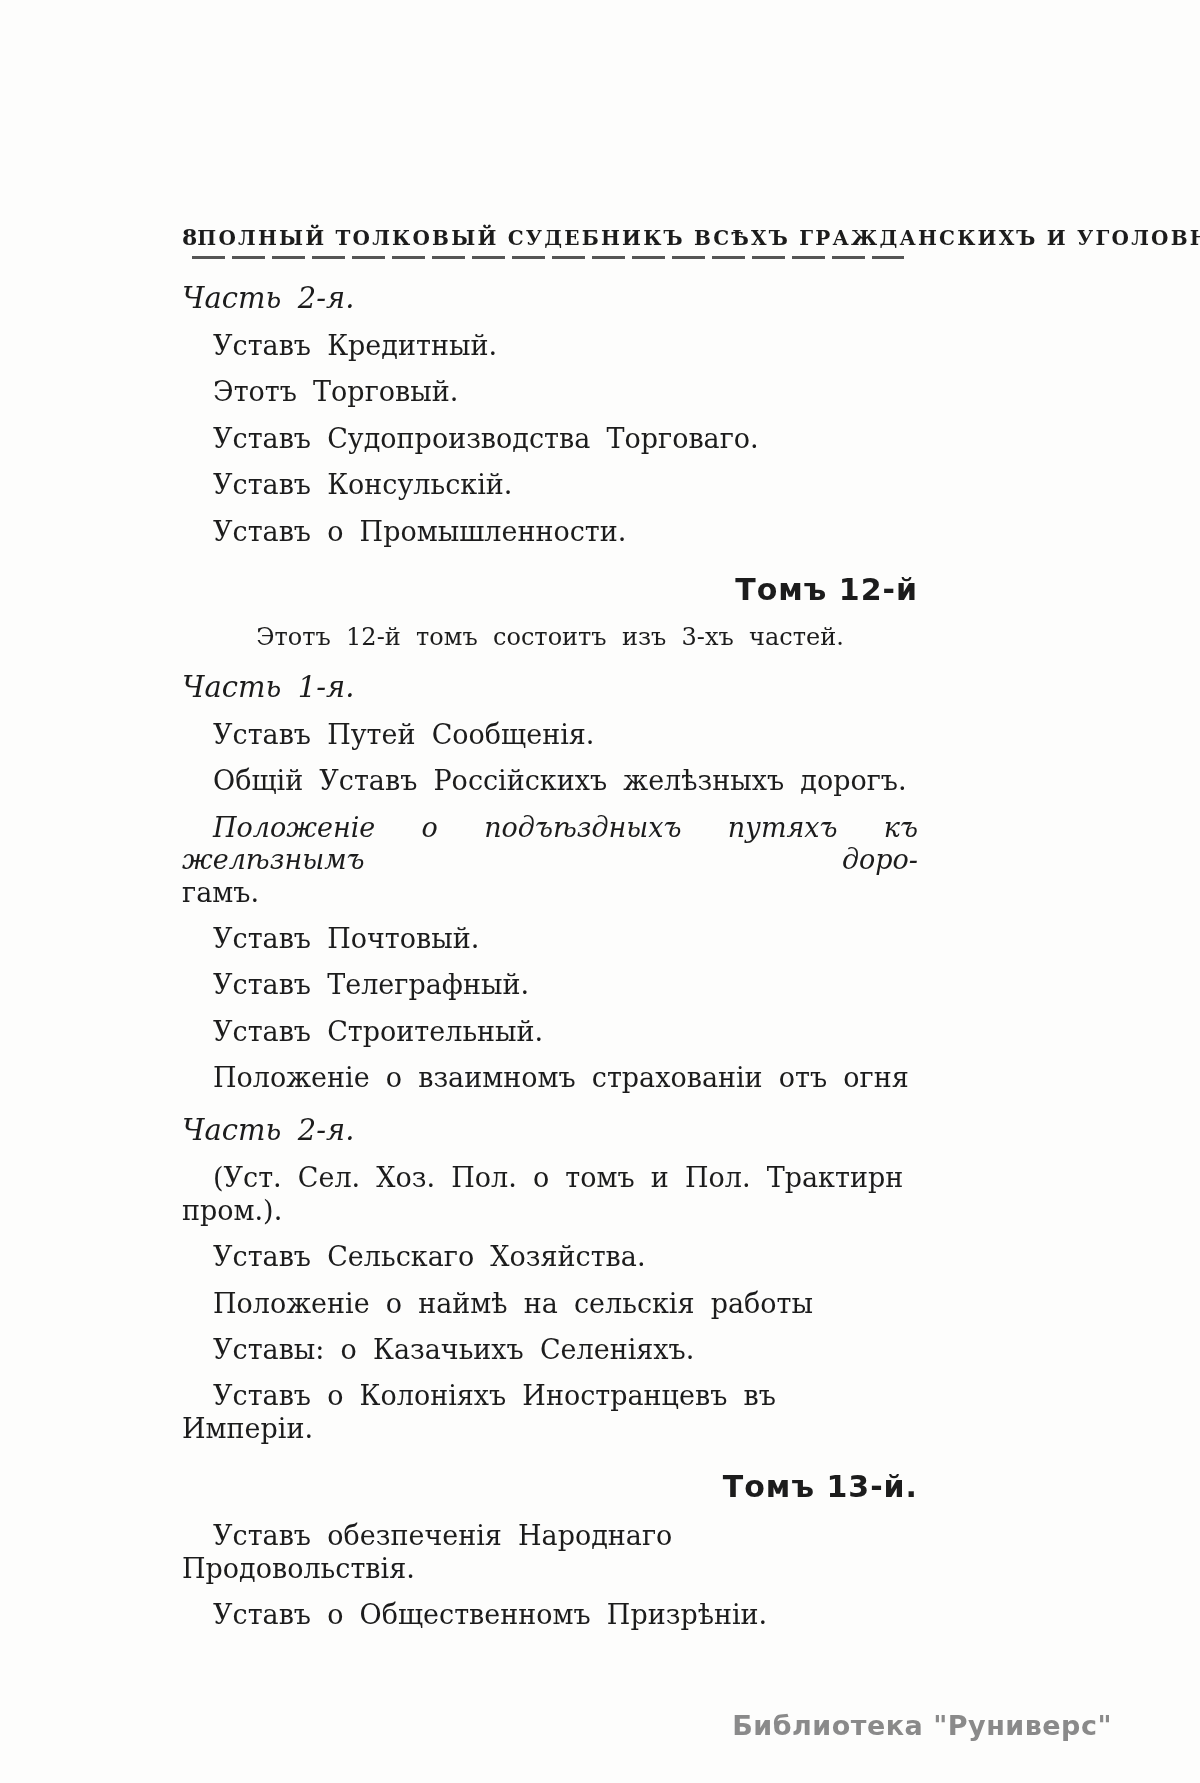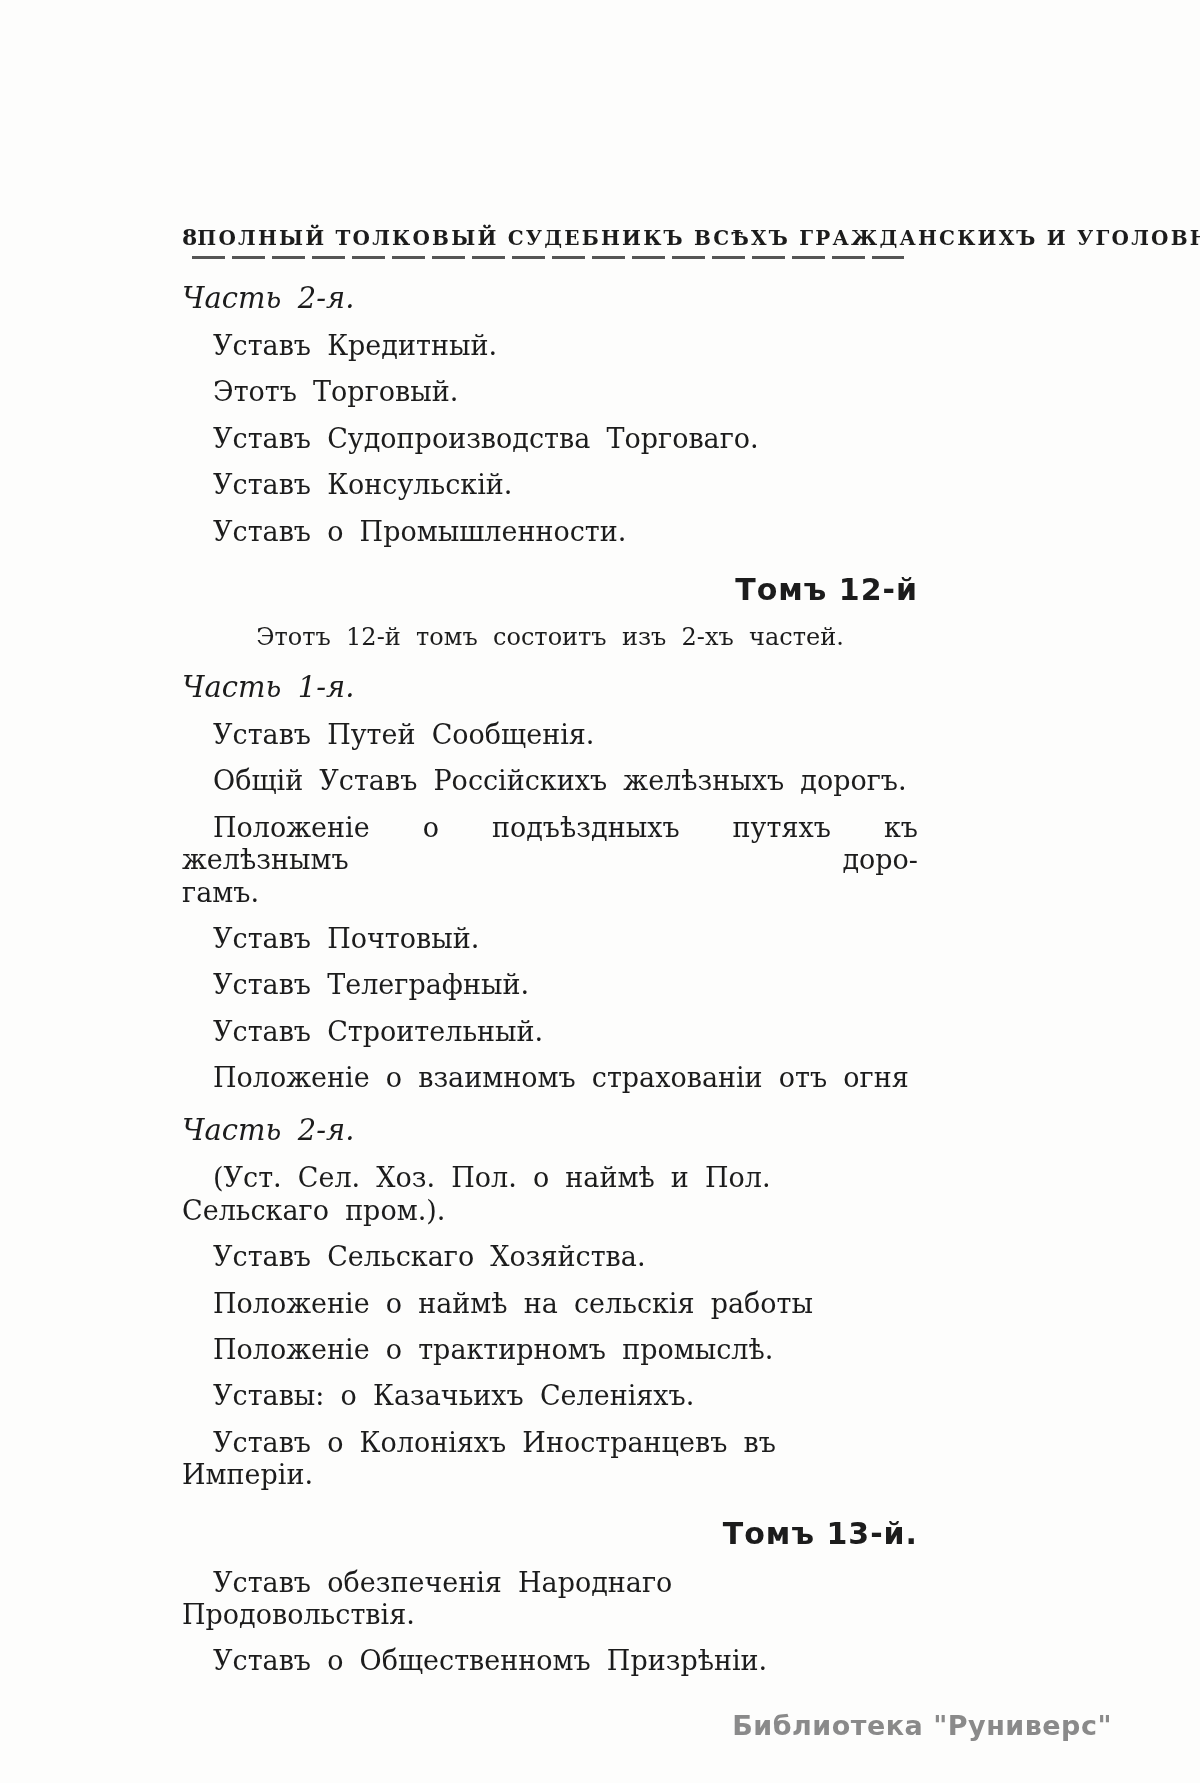--- a/index.html
+++ b/index.html
@@ -77,20 +77,21 @@
     font-size:27px;
     line-height:1.2;
     word-spacing:.28em;
     margin:0 0 14px;
   }
   .entry .line.first{ text-indent:31px; }
   .entry .line.cont{ text-indent:0; }
   .entry .line.justify{
     text-align:justify;
     text-align-last:justify;
+    font-style:italic;
   }
   
   .watermark{
     position:absolute;
     right:88px; top:1710px;
     font-family:"DejaVu Sans", sans-serif;
     font-weight:700;
     font-size:27px;
     color:var(--wm);
     letter-spacing:.5px;
@@ -119,21 +120,21 @@
         <div class="entry">
           <div class="line first">Уставъ Судопроизводства Торговаго.</div>
         </div>
         <div class="entry">
           <div class="line first">Уставъ Консульскій.</div>
         </div>
         <div class="entry">
           <div class="line first">Уставъ о Промышленности.</div>
         </div>
         <div class="volume">Томъ 12-й</div>
-        <div class="note">Этотъ 12-й томъ состоитъ изъ 2-хъ частей.</div>
+        <div class="note">Этотъ 12-й томъ состоитъ изъ 3-хъ частей.</div>
         <div class="part">Часть 1-я.</div>
         <div class="entry">
           <div class="line first">Уставъ Путей Сообщенія.</div>
         </div>
         <div class="entry">
           <div class="line first">Общій Уставъ Россійскихъ желѣзныхъ дорогъ.</div>
         </div>
         <div class="entry">
           <div class="line first justify">Положеніе о подъѣздныхъ путяхъ къ желѣзнымъ доро-</div>
           <div class="line cont">гамъ.</div>
@@ -145,30 +146,27 @@
           <div class="line first">Уставъ Телеграфный.</div>
         </div>
         <div class="entry">
           <div class="line first">Уставъ Строительный.</div>
         </div>
         <div class="entry">
           <div class="line first">Положеніе о взаимномъ страхованіи отъ огня</div>
         </div>
         <div class="part">Часть 2-я.</div>
         <div class="entry">
-          <div class="line first">(Уст. Сел. Хоз. Пол. о наймѣ и Пол. Сельскаго пром.).</div>
+          <div class="line first">(Уст. Сел. Хоз. Пол. о томъ и Пол. Трактирн пром.).</div>
         </div>
         <div class="entry">
           <div class="line first">Уставъ Сельскаго Хозяйства.</div>
         </div>
         <div class="entry">
           <div class="line first">Положеніе о наймѣ на сельскія работы</div>
-        </div>
-        <div class="entry">
-          <div class="line first">Положеніе о трактирномъ промыслѣ.</div>
         </div>
         <div class="entry">
           <div class="line first">Уставы: о Казачьихъ Селеніяхъ.</div>
         </div>
         <div class="entry">
           <div class="line first">Уставъ о Колоніяхъ Иностранцевъ въ Имперіи.</div>
         </div>
         <div class="volume">Томъ 13-й.</div>
         <div class="entry">
           <div class="line first">Уставъ обезпеченія Народнаго Продовольствія.</div>

